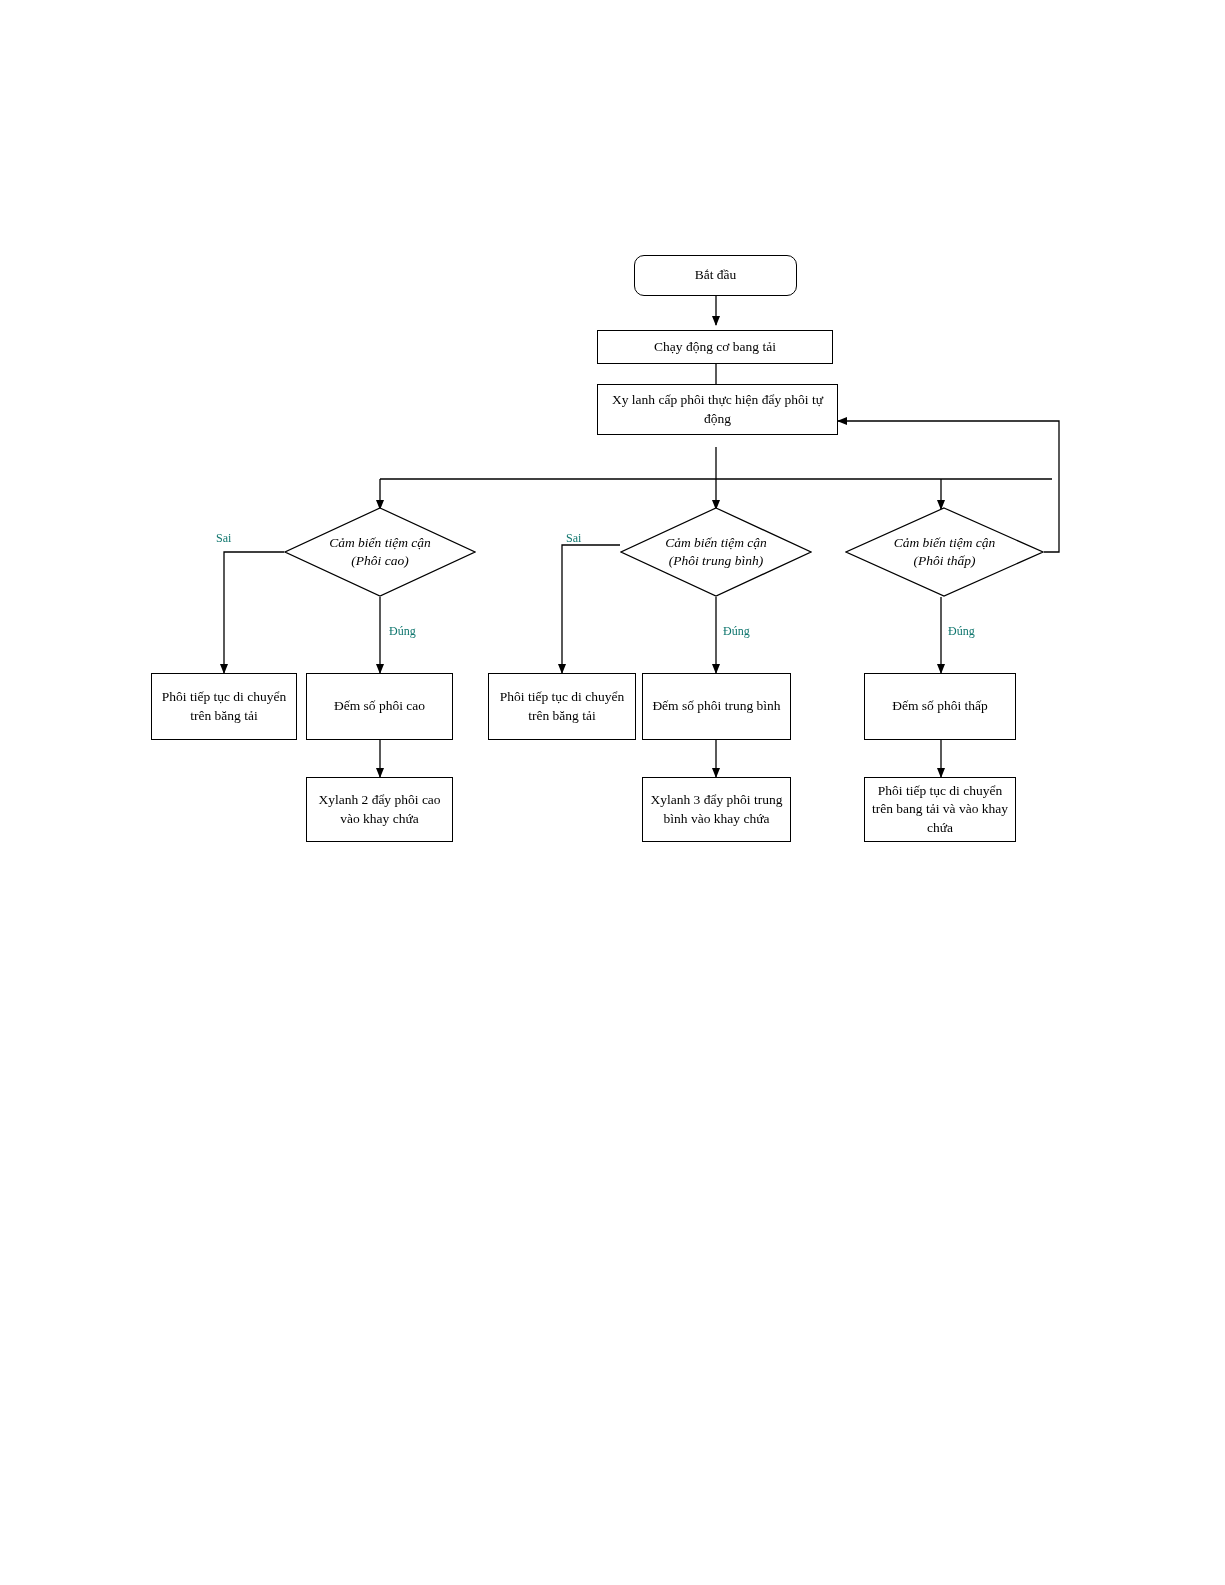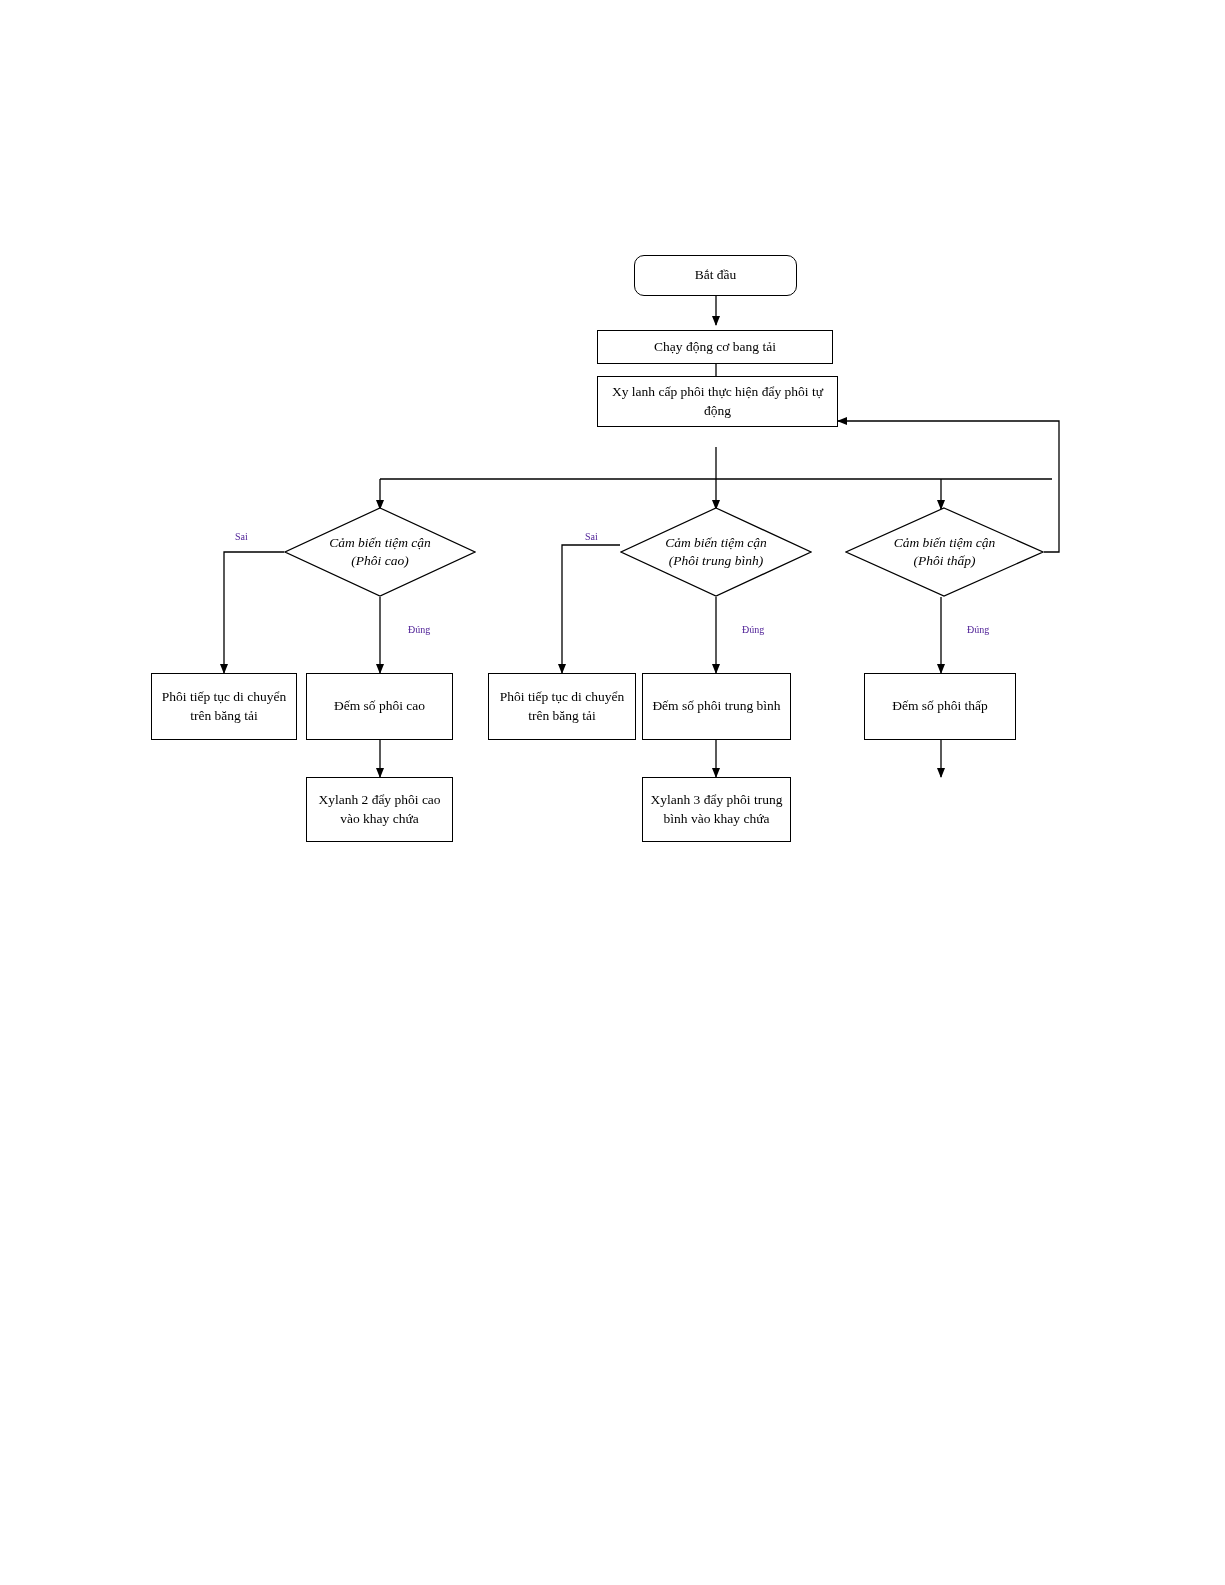--- a/index.html
+++ b/index.html
@@ -56,25 +56,24 @@
     width: 120px;
     font-style: italic;
   }
   .diamond-wrap svg {
     position: absolute;
     left: 0; top: 0;
     z-index: 1;
   }
   .edge-label {
     position: absolute;
-    font-size: 10px;
+    font-size: 12px;
     line-height: 1.2;
-    color: #4c1d95;
+    color: #0f766e;
     white-space: nowrap;
-    margin-left: 19px;
   }
   svg.lines {
     position: absolute;
     left: 0; top: 0;
     width: 1225px;
     height: 1585px;
     z-index: 0;
     pointer-events: none;
   }
   .node, .diamond-wrap, .edge-label {
@@ -124,21 +123,21 @@
   </svg>
 
   <div class="node rounded" style="left:634px; top:255px; width:163px; height:41px;">
     <span class="txt">Bắt đầu</span>
   </div>
 
   <div class="node" style="left:597px; top:330px; width:236px; height:34px;">
     <span class="txt">Chạy động cơ bang tải</span>
   </div>
 
-  <div class="node" style="left:597px; top:376px; width:241px; height:51px;">
+  <div class="node" style="left:597px; top:384px; width:241px; height:51px;">
     <span class="txt">Xy lanh cấp phôi thực hiện đẩy phôi tự động</span>
   </div>
 
   <div class="diamond-wrap" style="left:284px; top:507px; width:192px; height:90px;">
     <svg width="192" height="90" viewBox="0 0 192 90">
       <polygon points="96,1 191,45 96,89 1,45" fill="#ffffff" stroke="#000000" stroke-width="1.3"></polygon>
     </svg>
     <span class="label">Cảm biến tiệm cận (Phôi cao)</span>
   </div>
 
@@ -183,14 +182,17 @@
   </div>
 
   <div class="node" style="left:306px; top:777px; width:147px; height:65px;">
     <span class="txt">Xylanh 2 đẩy phôi cao vào khay chứa</span>
   </div>
 
   <div class="node" style="left:642px; top:777px; width:149px; height:65px;">
     <span class="txt">Xylanh 3 đẩy phôi trung bình vào khay chứa</span>
   </div>
 
+  <div class="node" style="left:864px; top:777px; width:152px; height:65px;">
+    <span class="txt">Phôi tiếp tục di chuyển trên bang tải và vào khay chứa</span>
+  </div>
 
 </div>
 
 </body></html>

